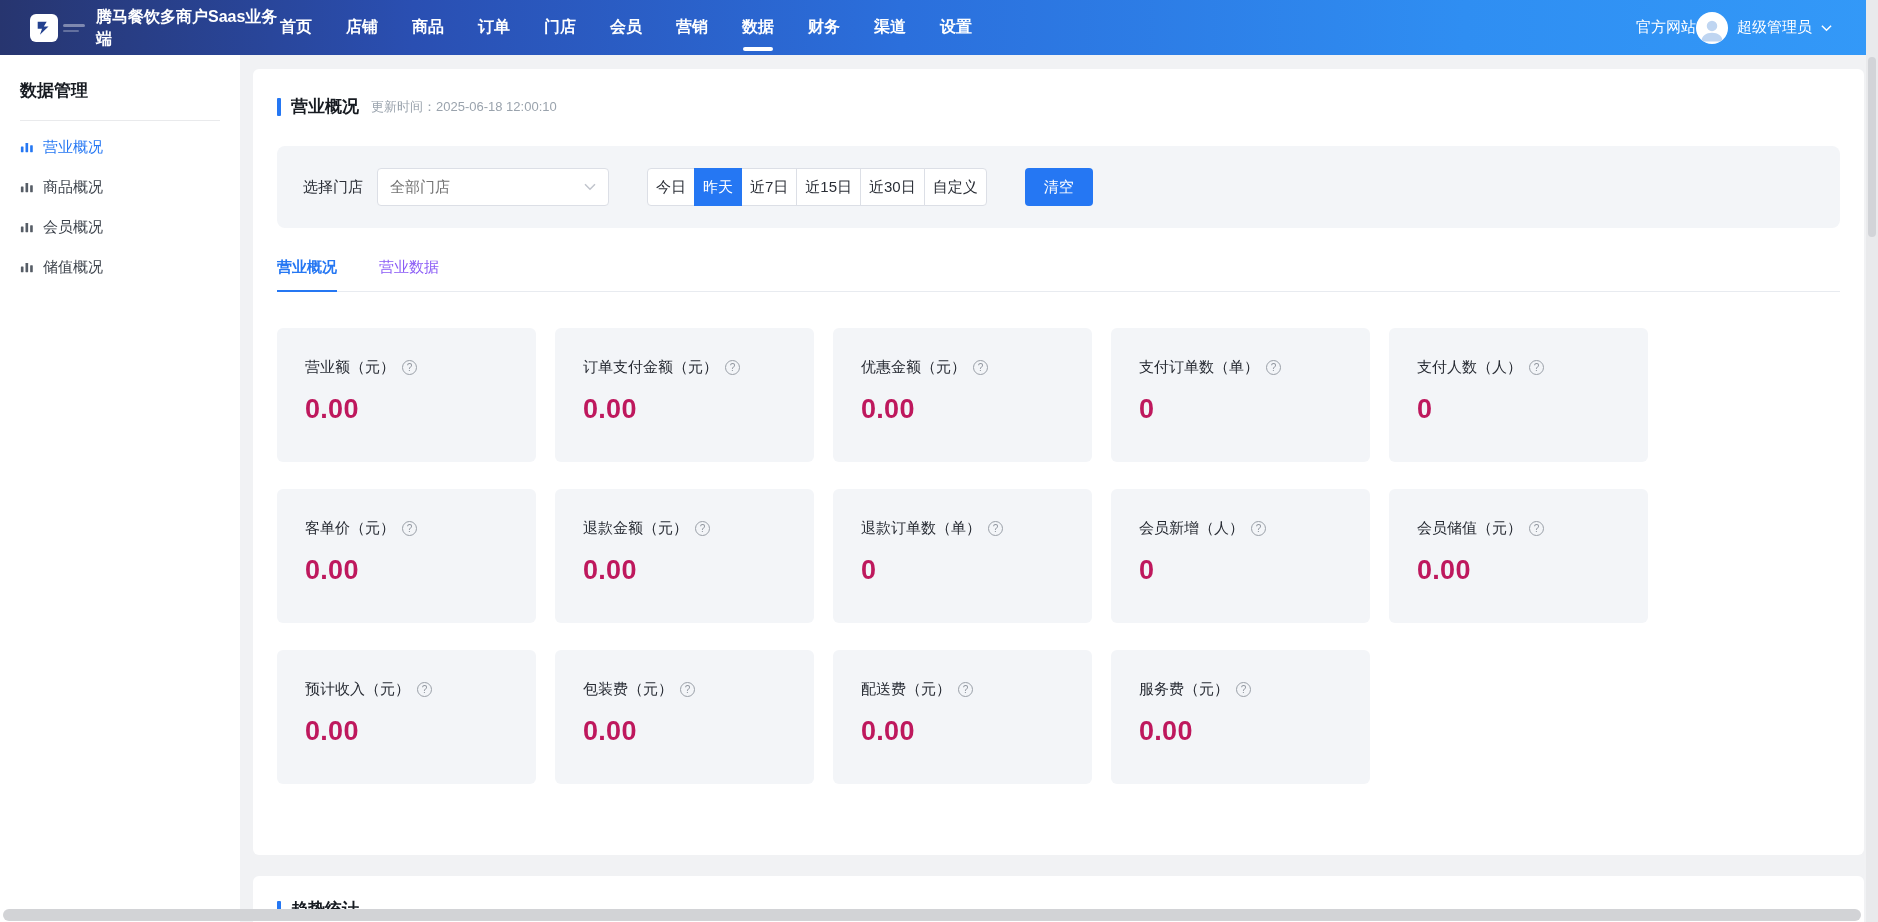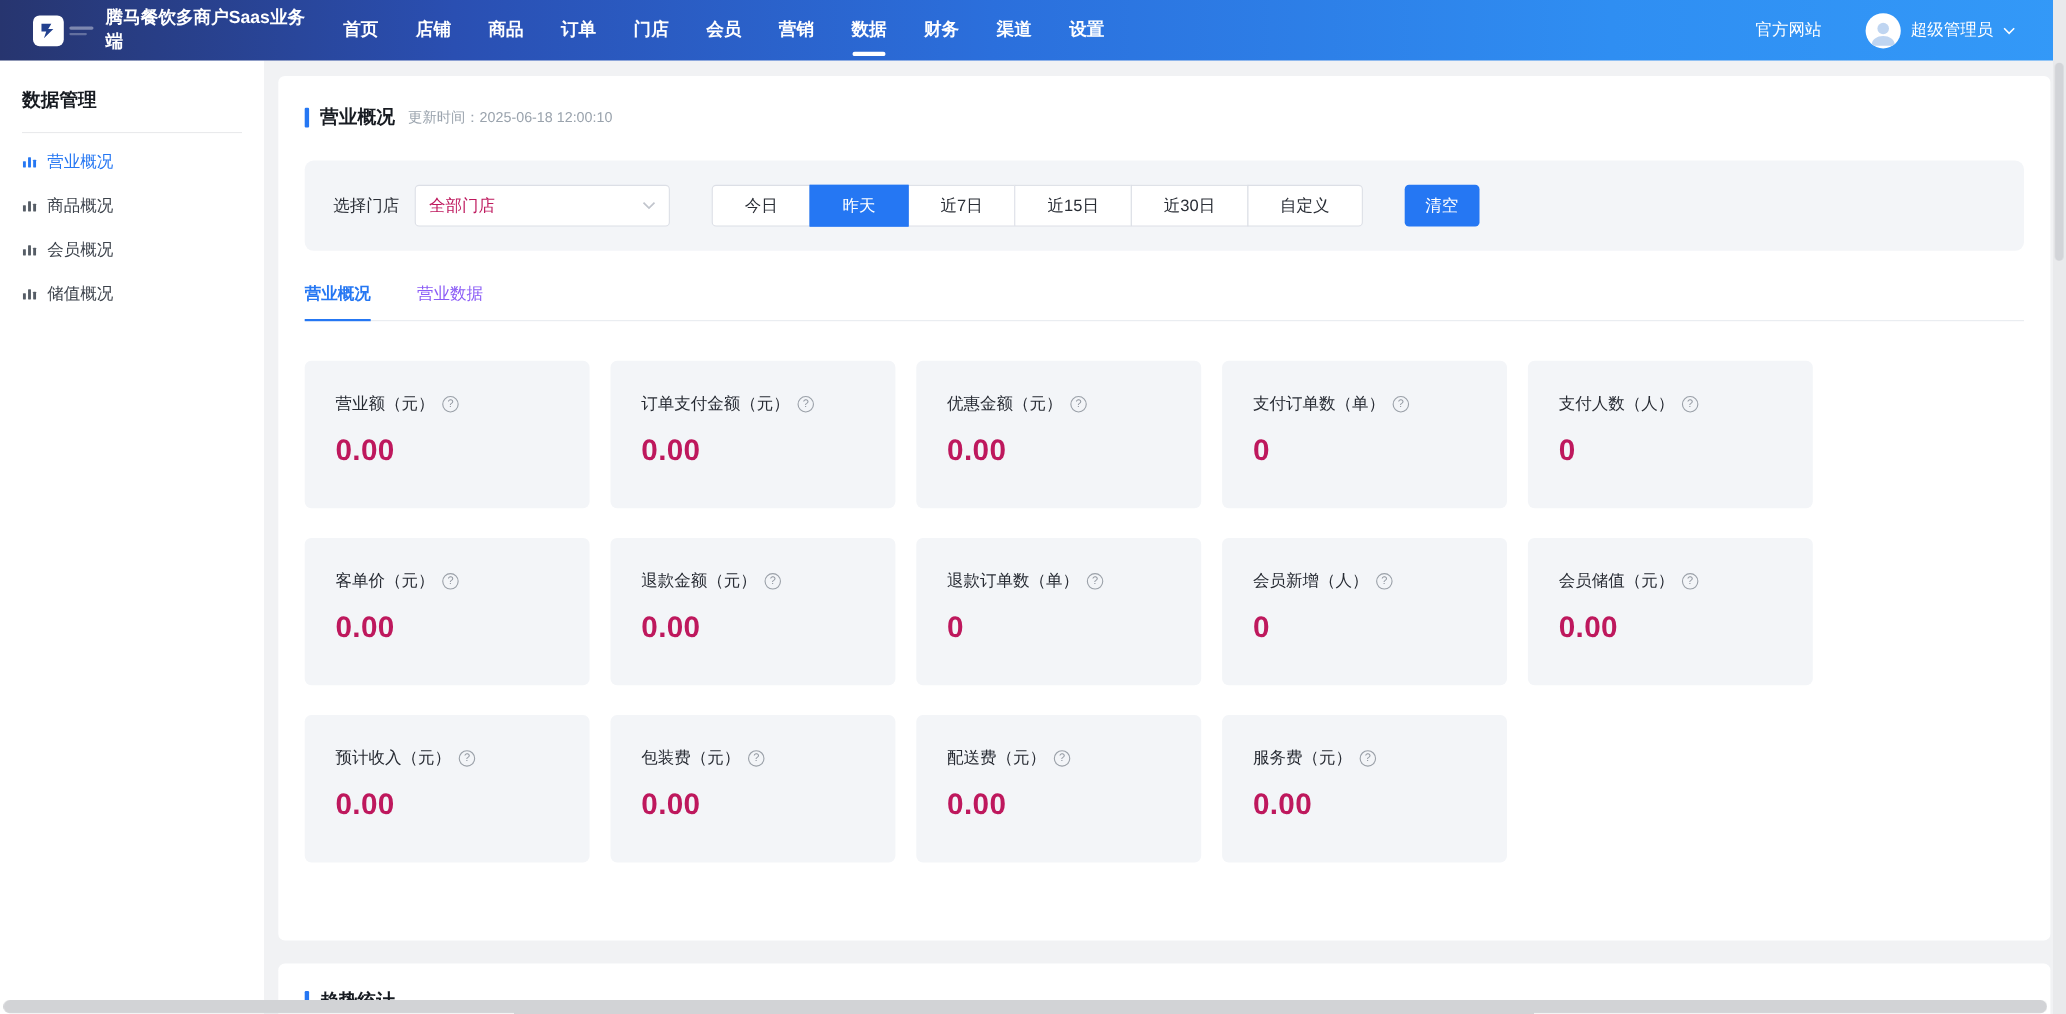--- a/index.html
+++ b/index.html
@@ -15,24 +15,24 @@
   .navbar{height:55px;display:flex;align-items:center;
     background:linear-gradient(90deg,#27356f 0%,#2a4fb2 22%,#2b6fdc 48%,#2f8ef2 78%,#3399f8 100%);
     color:#fff;position:relative;z-index:5;}
   .nav-left{display:flex;align-items:center;padding-left:30px;height:100%;}
   .logo-wrap{display:flex;align-items:center;}
   .logo-box{width:28px;height:28px;background:#fff;border-radius:6px;display:flex;align-items:center;justify-content:center;}
   .logo-sub{margin-left:5px;display:flex;flex-direction:column;gap:3px;}
   .logo-sub i{display:block;width:22px;height:3px;background:rgba(255,255,255,.40);border-radius:2px;}
   .logo-sub i:last-child{width:16px;height:2px;background:rgba(255,255,255,.28);}
   .app-title{width:184px;margin-left:11px;font-size:16px;font-weight:700;line-height:1.35;}
-  .nav-menu{display:flex;align-items:center;gap:34px;margin-left:32px;height:100%;justify-content:flex-end;}
+  .nav-menu{display:flex;align-items:center;gap:34px;height:100%;justify-content:flex-end;}
   .nav-item{position:relative;height:100%;display:flex;align-items:center;font-size:16px;font-weight:700;cursor:pointer;white-space:nowrap;}
   .nav-underline{position:absolute;left:50%;transform:translateX(-50%);bottom:4px;width:30px;height:4px;background:#fff;border-radius:2px;}
-  .nav-right{margin-left:auto;display:flex;align-items:center;gap:40px;padding-right:46px;font-size:15px;}
+  .nav-right{margin-left:auto;display:flex;align-items:center;padding-right:46px;font-size:15px;}
   .site-link{cursor:pointer;color:#fff;text-decoration:none;}
   .user{display:flex;align-items:center;gap:9px;cursor:pointer;}
   .avatar{width:32px;height:32px;border-radius:50%;background:#fff;overflow:hidden;display:flex;align-items:flex-end;justify-content:center;}
   .chev{display:inline-flex;}
 
   
   .body-wrap{display:flex;height:867px;}
   .sidebar{width:240px;background:#fff;height:100%;padding:24px 20px 0 20px;flex:none;}
   .side-title{font-size:17px;font-weight:700;color:#171b21;}
   .side-divider{height:1px;background:#e9eaec;margin:18px 0 6px 0;}
@@ -48,23 +48,23 @@
 
   .sec-header{display:flex;align-items:center;}
   .sec-bar{width:4px;height:18px;background:var(--primary);border-radius:1px;margin-right:10px;flex:none;}
   .sec-title{font-size:17px;font-weight:700;color:#171b21;}
   .update{margin-left:12px;font-size:13px;color:#9aa3ad;}
 
   
   .filter-box{margin-top:28px;height:82px;background:var(--panel);border-radius:8px;display:flex;align-items:center;padding:0 26px;}
   .f-label{font-size:15px;color:#2a2e36;flex:none;}
   .select{width:232px;height:38px;background:#fff;border:1px solid var(--border);border-radius:4px;display:flex;align-items:center;justify-content:space-between;padding:0 12px;margin-left:14px;cursor:pointer;}
-  .placeholder{color:#be185d;font-size:15px;}
+  .placeholder{color:#737373;font-size:15px;}
   .btn-group{display:flex;margin-left:38px;}
-  .range-btn{height:38px;padding:0 29px;background:#fff;border:1px solid var(--border);font-size:15px;color:#2a2e36;margin-left:-1px;cursor:pointer;white-space:nowrap;text-align:center;}
+  .range-btn{height:38px;padding:0 8px;background:#fff;border:1px solid var(--border);font-size:15px;color:#2a2e36;margin-left:-1px;cursor:pointer;white-space:nowrap;text-align:center;}
   .range-btn:first-child{border-radius:4px 0 0 4px;margin-left:0;}
   .range-btn:last-child{border-radius:0 4px 4px 0;}
   .range-btn.active{background:var(--primary);border-color:var(--primary);color:#fff;position:relative;z-index:1;}
   .clear-btn{height:38px;padding:0 19px;margin-left:38px;background:var(--primary);color:#fff;border:none;border-radius:4px;font-size:15px;cursor:pointer;}
 
   
   .tabs{margin-top:30px;display:flex;border-bottom:1px solid #e8ebf0;}
   .tab{margin-right:42px;padding-bottom:13px;font-size:15px;color:#8b5cf6;cursor:pointer;border-bottom:2px solid transparent;margin-bottom:-1px;}
   .tab.active{color:var(--primary);font-weight:700;border-bottom-color:var(--primary);}
 

